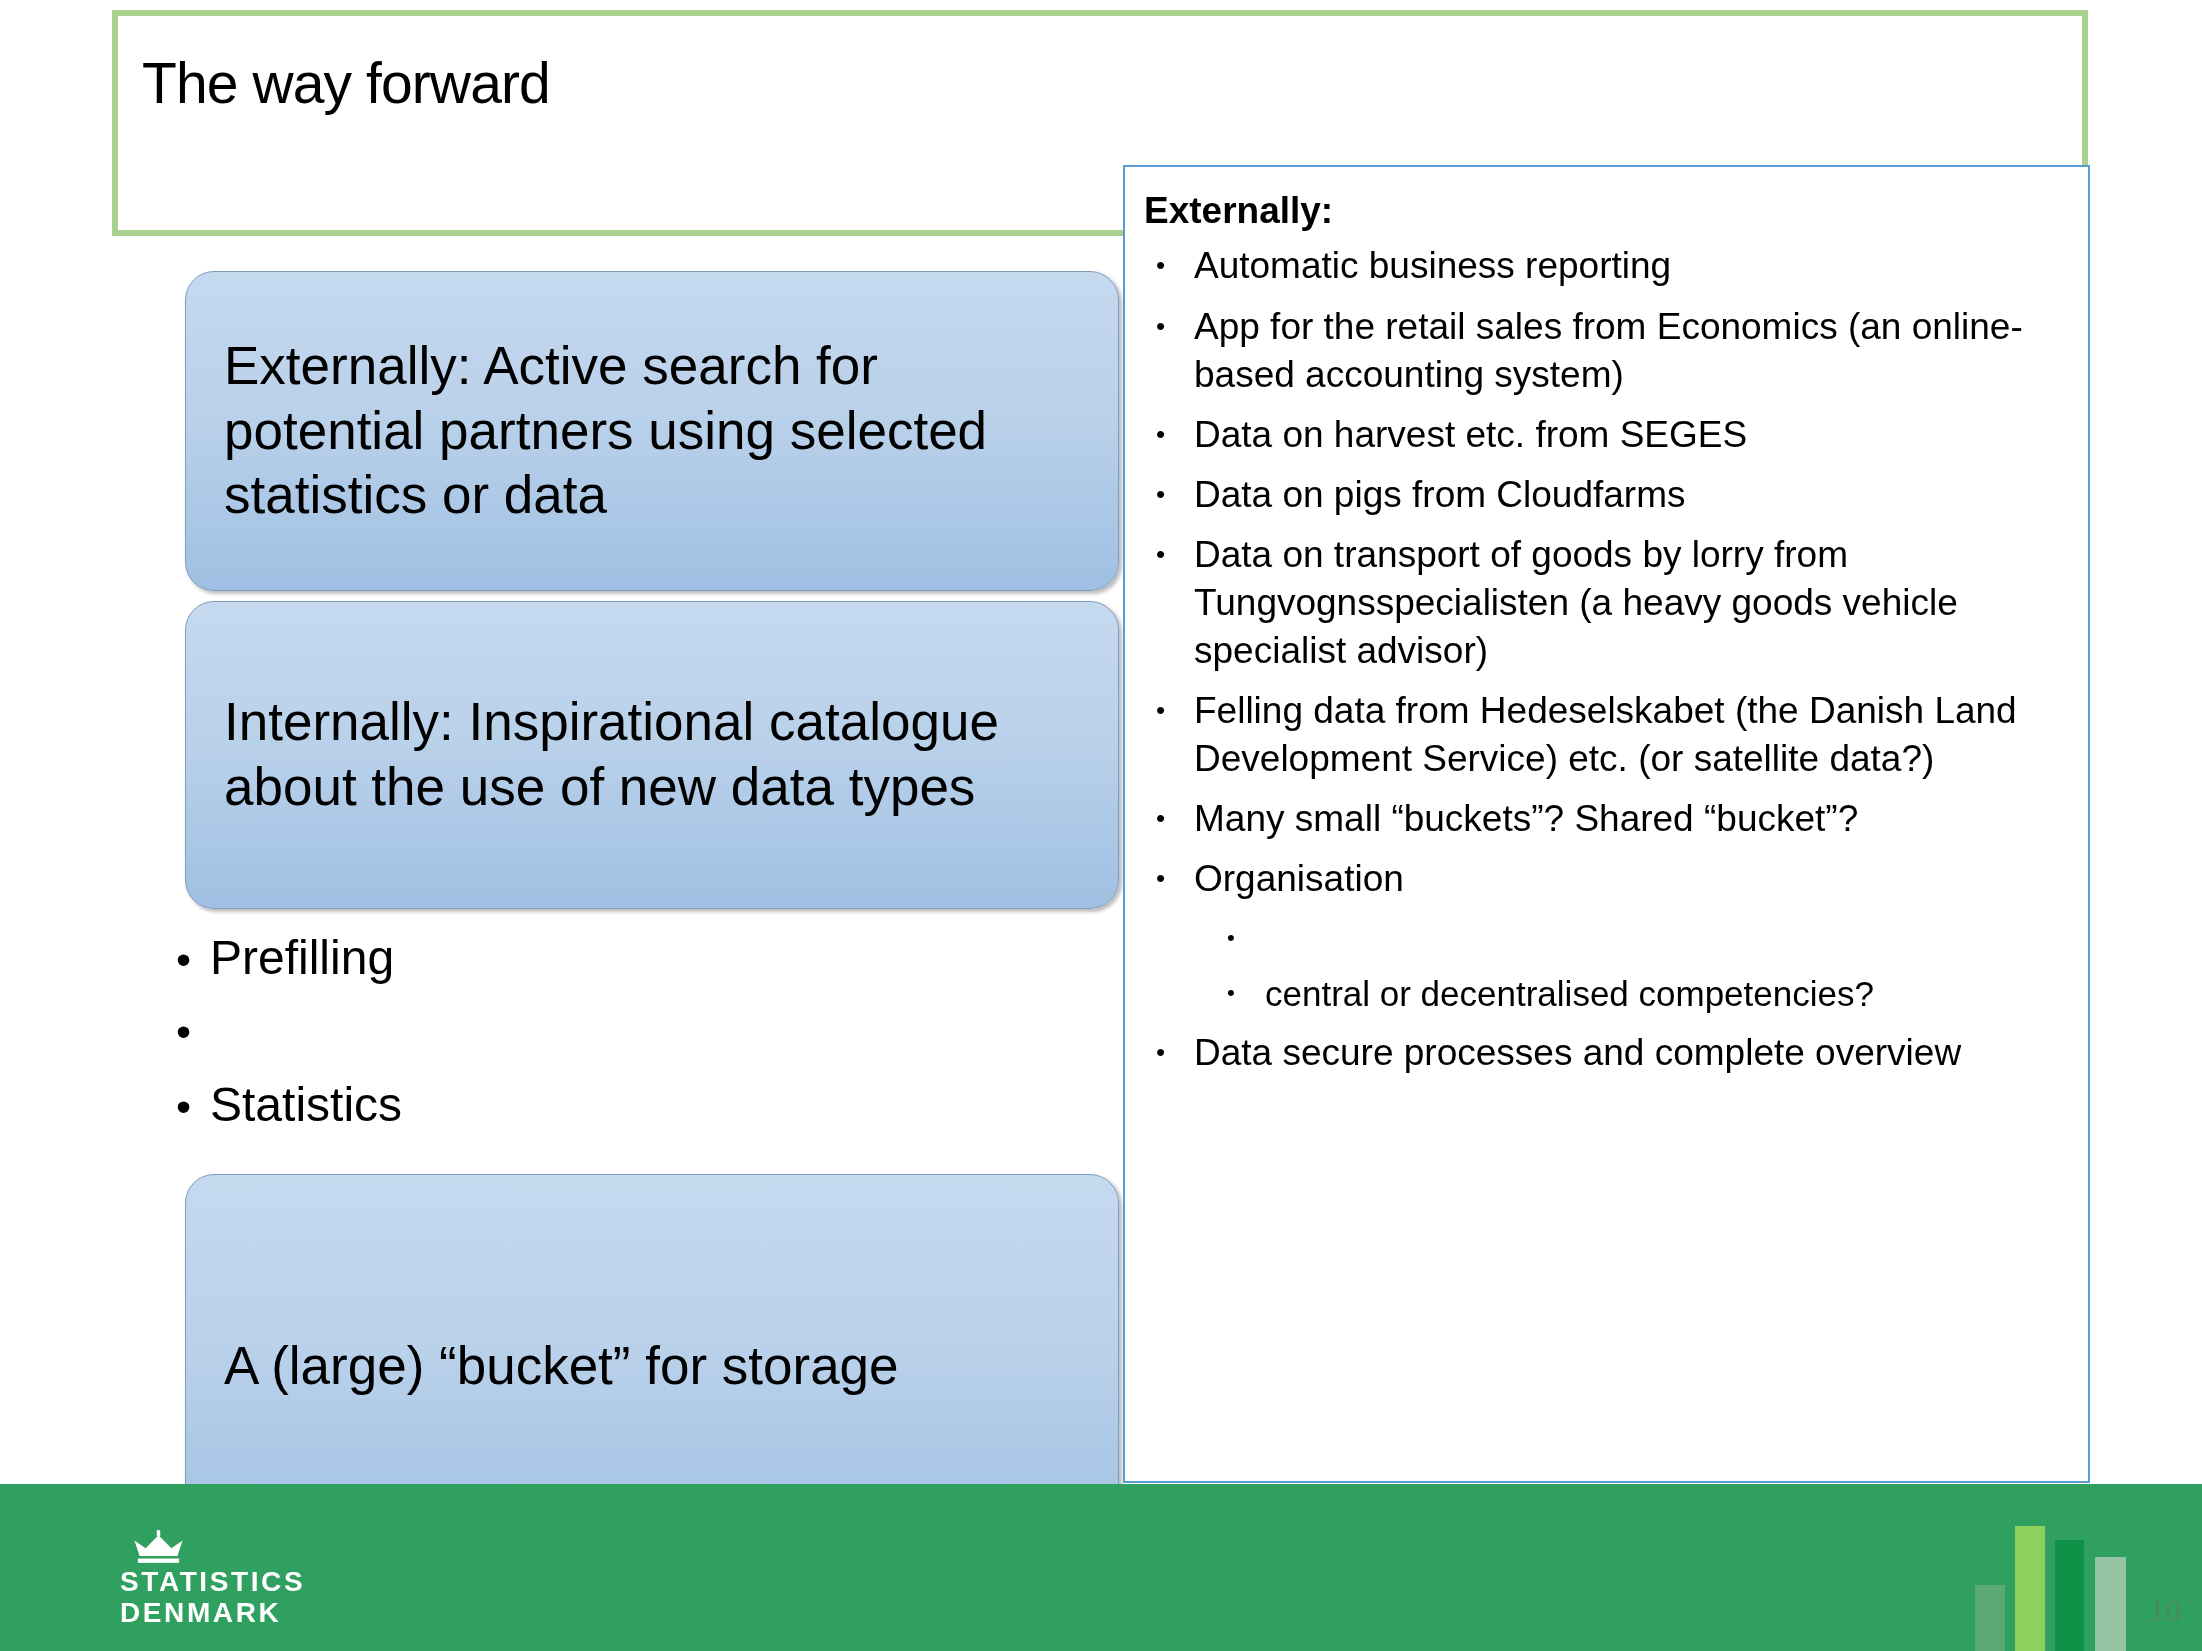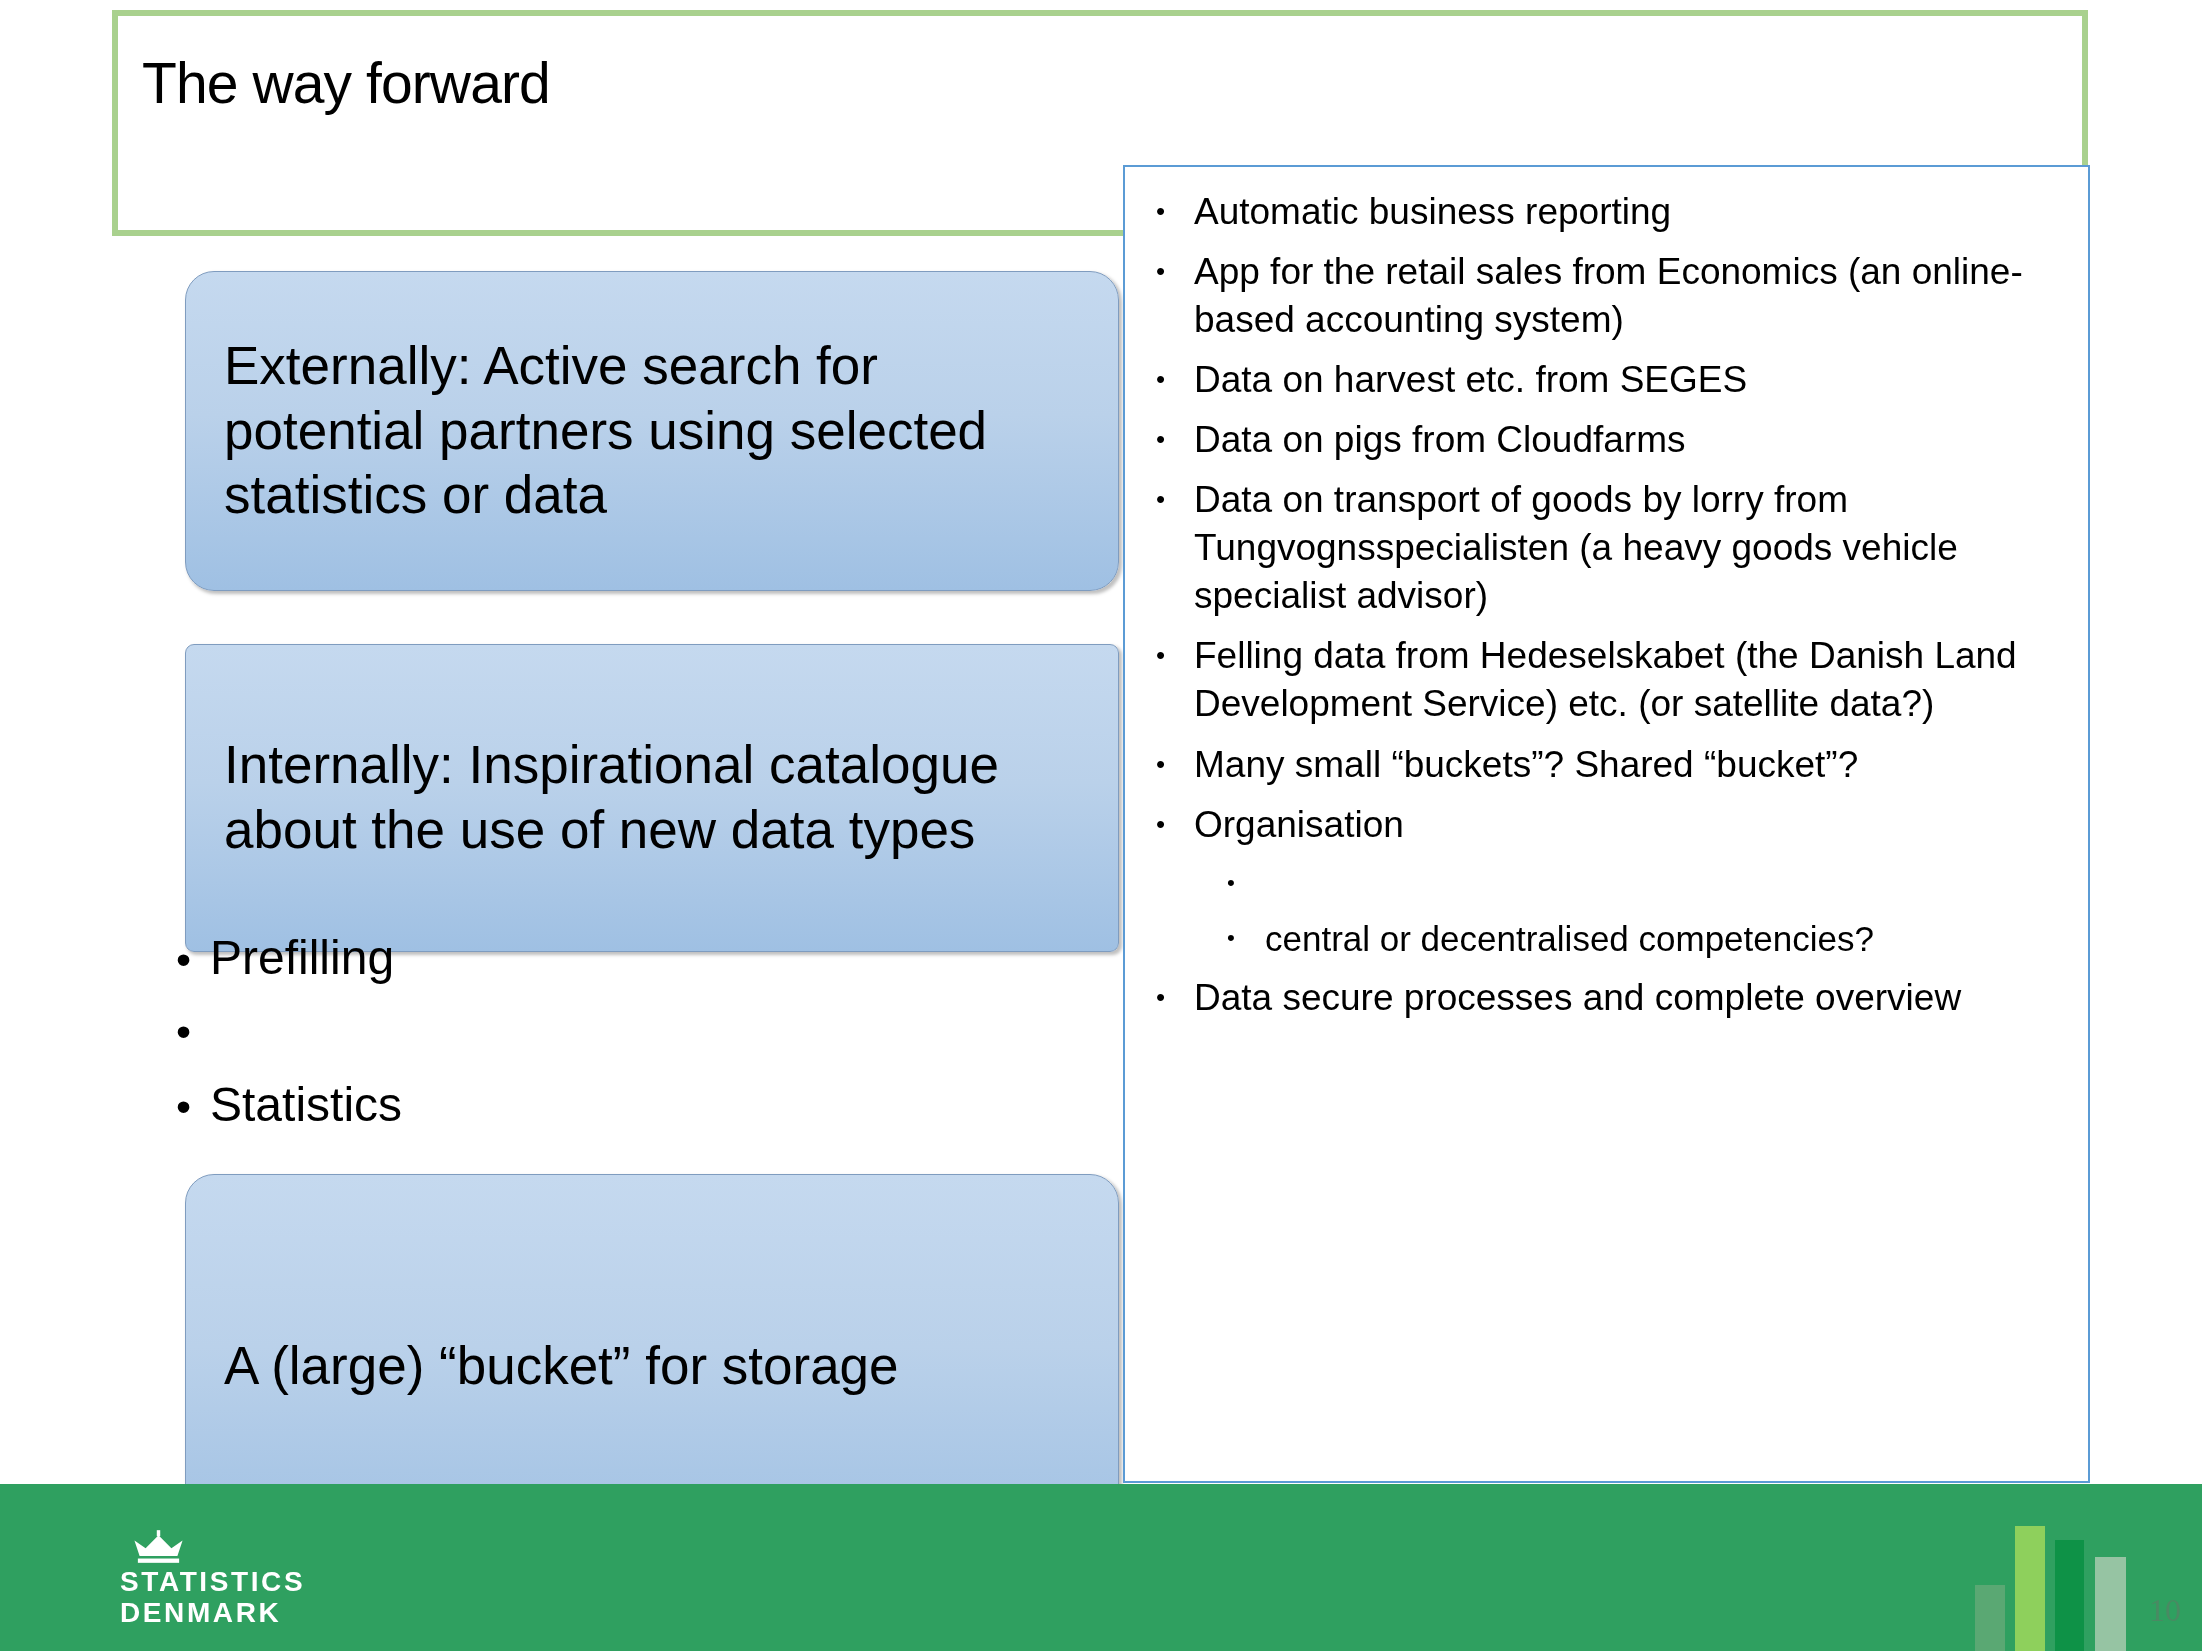--- a/index.html
+++ b/index.html
@@ -53,21 +53,21 @@
     align-items: center;
     padding: 0 38px 0 38px;
     margin-left: 34px;
   }
   .blue-box .bb-text {
     font-size: 53px;
     line-height: 1.22;
     color: #000000;
   }
   #blue-box-1 { top: 271px;  height: 320px; }
-  #blue-box-2 { top: 644px;  height: 308px; border-radius: 9px; }
+  #blue-box-2 { top: 601px;  height: 308px; }
   #blue-box-3 { top: 1174px; height: 384px; }
 
   #sub-bullets {
     position: absolute;
     left: 176px;
     top: 934px;
     width: 860px;
   }
   #sub-bullets .sb-item {
     display: flex;
@@ -203,20 +203,21 @@
     <span>Statistics</span>
   </div>
 </div>
 
 <div class="blue-box" id="blue-box-3">
   <div class="bb-text">A (large) “bucket” for storage</div>
 </div>
 
 <div id="right-panel">
 
+  <div class="rp-head">Externally:</div>
 
   <div class="rp-item lvl1">
     <span class="rp-bullet">•</span>
     <span class="rp-text">Automatic business reporting</span>
   </div>
   <div class="rp-item lvl1">
     <span class="rp-bullet">•</span>
     <span class="rp-text">App for the retail sales from Economics (an online-based accounting system)</span>
   </div>
   <div class="rp-item lvl1">

